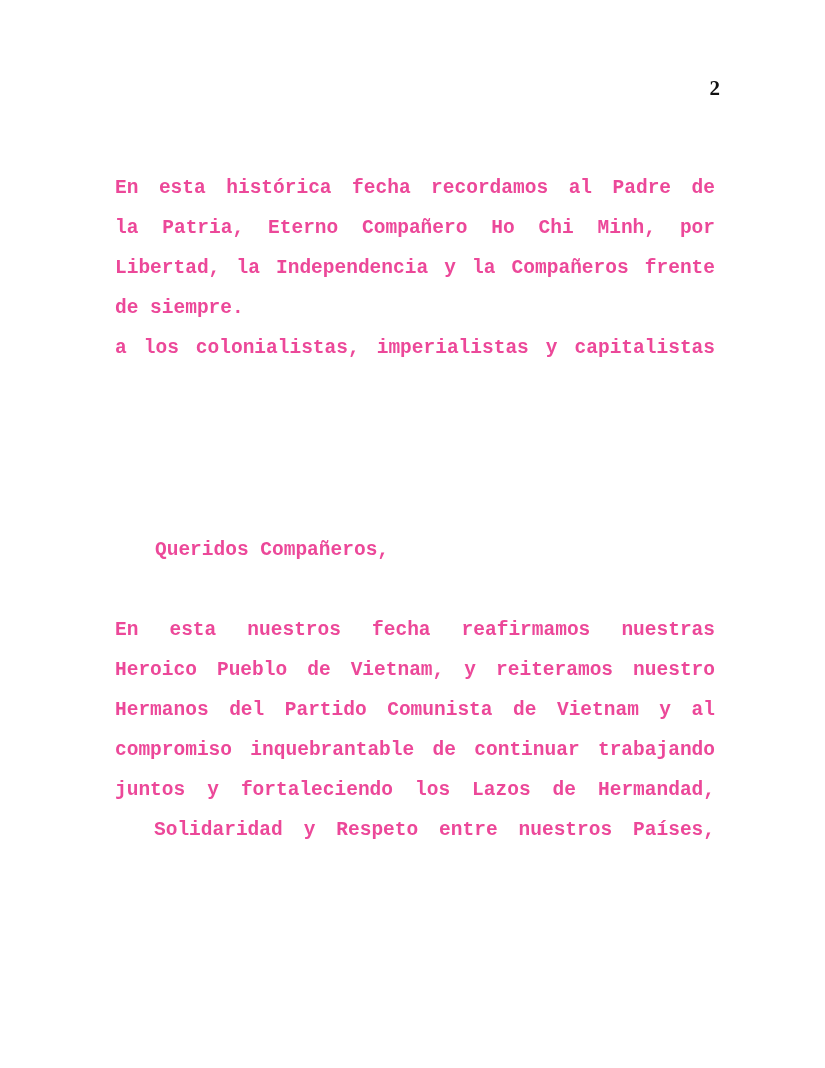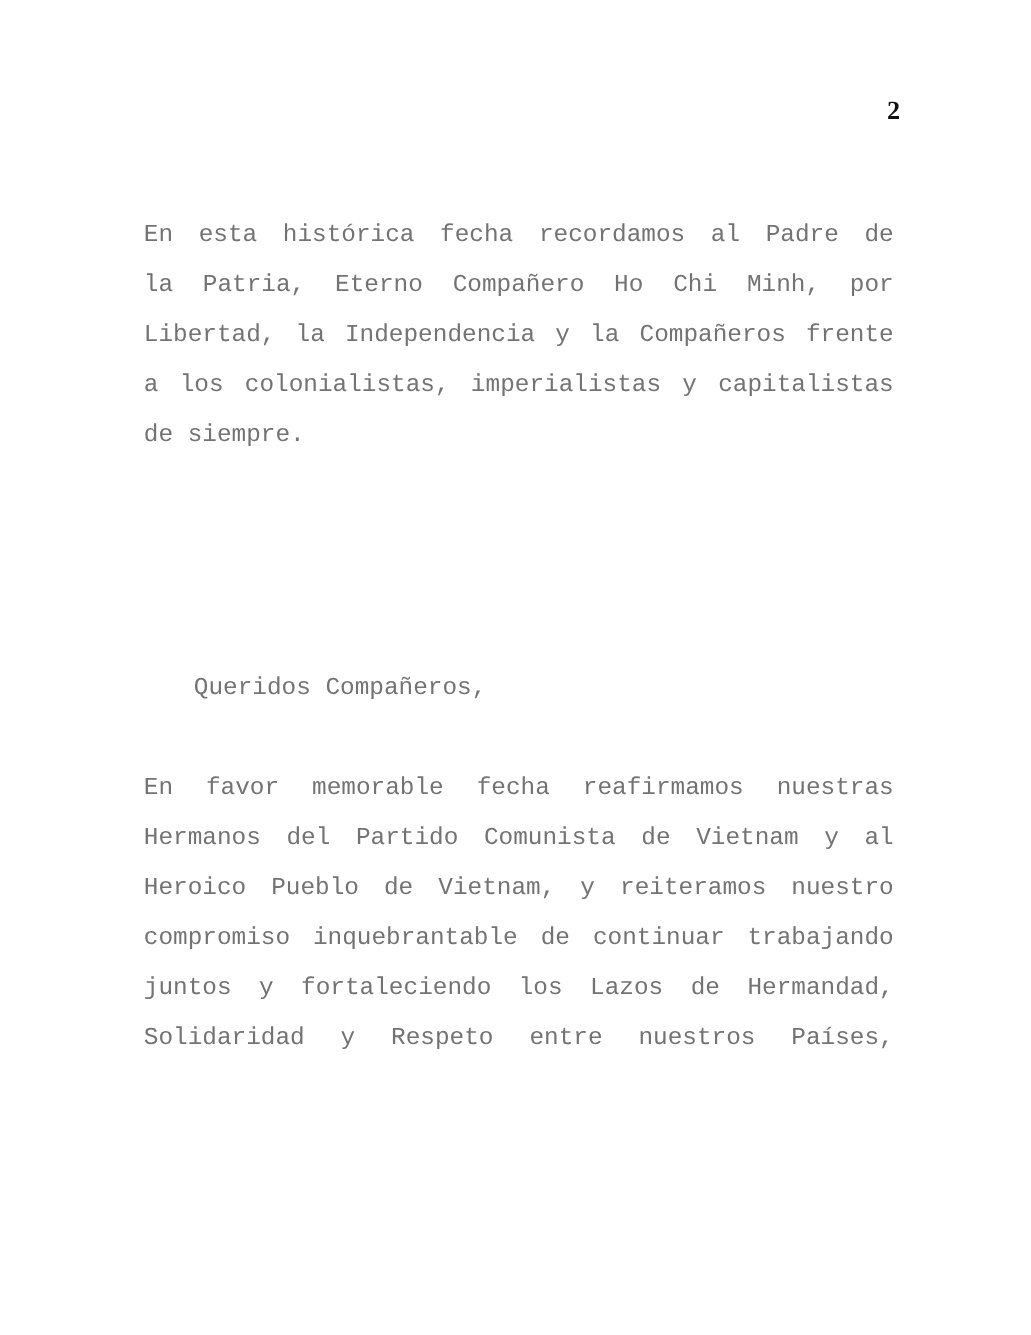--- a/index.html
+++ b/index.html
@@ -3,45 +3,45 @@
 <meta charset="utf-8">
 <style>
   html, body { margin:0; padding:0; background:#ffffff; }
   body { width:825px; height:1068px; position:relative; overflow:hidden; }
   .page-number {
     position:absolute; left:690px; top:76px; width:30px; text-align:right;
     font-family:"Liberation Serif", serif; font-weight:bold; font-size:21px; color:#111;
   }
   .para {
     position:absolute; left:115px; width:600px;
-    font-family:"Liberation Mono", monospace; font-weight:normal; font-size:19.5px;
-    line-height:40px; color:#737373; margin:0;
+    font-family:"Liberation Mono", monospace; font-weight:bold; font-size:19.5px;
+    line-height:40px; color:#ec4899; margin:0;
   }
   .line { display:block; white-space:pre; text-align:justify; text-align-last:justify; }
   .line.last { text-align-last:left; }
 </style>
 </head>
 <body>
 
 <div>
   <div class="page-number">2</div>
 
   <p class="para" style="top:168px;">
     <span class="line" style="white-space: normal; text-align: justify; text-align-last: justify;">En esta histórica fecha recordamos al Padre de</span>
     <span class="line" style="white-space: normal; text-align: justify; text-align-last: justify;">la Patria, Eterno Compañero Ho Chi Minh, por</span>
     <span class="line" style="white-space: normal; text-align: justify; text-align-last: justify;">Libertad, la Independencia y la Compañeros frente</span>
+    <span class="line last">de siempre.</span>
     <span class="line" style="white-space: normal; text-align: justify; text-align-last: justify;">a los colonialistas, imperialistas y capitalistas</span>
-    <span class="line last">de siempre.</span>
   </p>
 
   <p class="para" style="top:530px;margin-left:40px;">
     <span class="line last">Queridos Compañeros,</span>
   </p>
 
   <p class="para" style="top:610px;">
-    <span class="line" style="white-space: normal; text-align: justify; text-align-last: justify;">En favor memorable fecha reafirmamos nuestras</span>
+    <span class="line" style="white-space: normal; text-align: justify; text-align-last: justify;">En esta nuestros fecha reafirmamos nuestras</span>
+    <span class="line" style="white-space: normal; text-align: justify; text-align-last: justify;">Heroico Pueblo de Vietnam, y reiteramos nuestro</span>
     <span class="line" style="white-space: normal; text-align: justify; text-align-last: justify;">Hermanos del Partido Comunista de Vietnam y al</span>
-    <span class="line" style="white-space: normal; text-align: justify; text-align-last: justify;">Heroico Pueblo de Vietnam, y reiteramos nuestro</span>
     <span class="line" style="white-space: normal; text-align: justify; text-align-last: justify;">compromiso inquebrantable de continuar trabajando</span>
     <span class="line" style="white-space: normal; text-align: justify; text-align-last: justify;">juntos y fortaleciendo los Lazos de Hermandad,</span>
-    <span class="line" style="white-space: normal; text-align: justify; text-align-last: justify;">Solidaridad y Respeto entre nuestros Países,</span>
+    <span class="line" style="white-space: normal; text-align: justify; text-align-last: justify; margin-left: 39px;">Solidaridad y Respeto entre nuestros Países,</span>
   </p>
 </div>
 
 </body></html>

